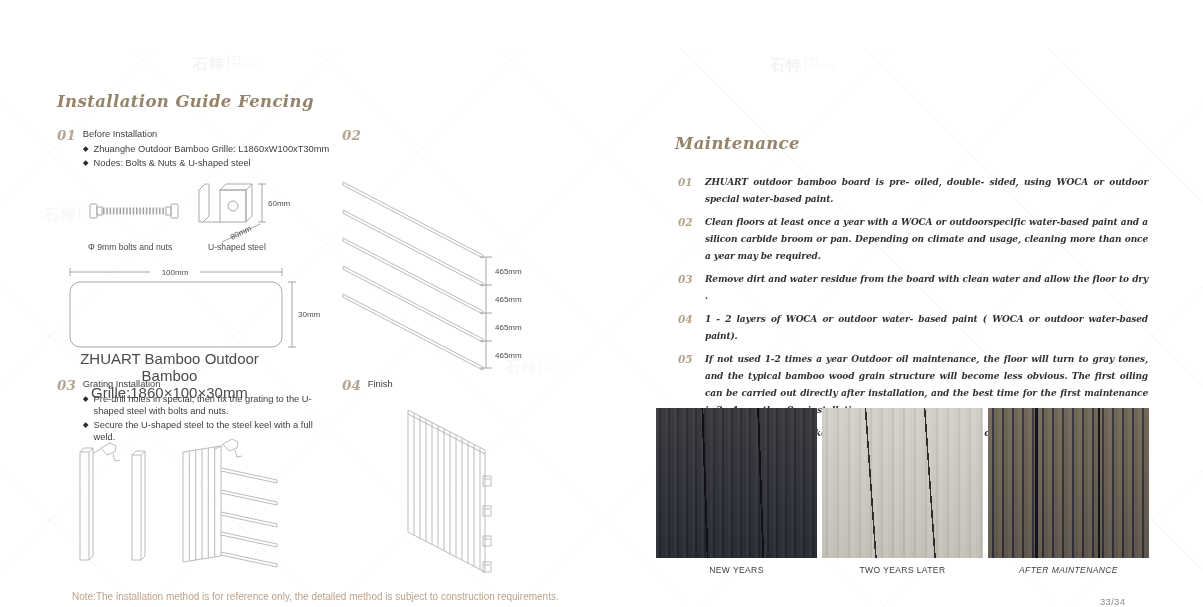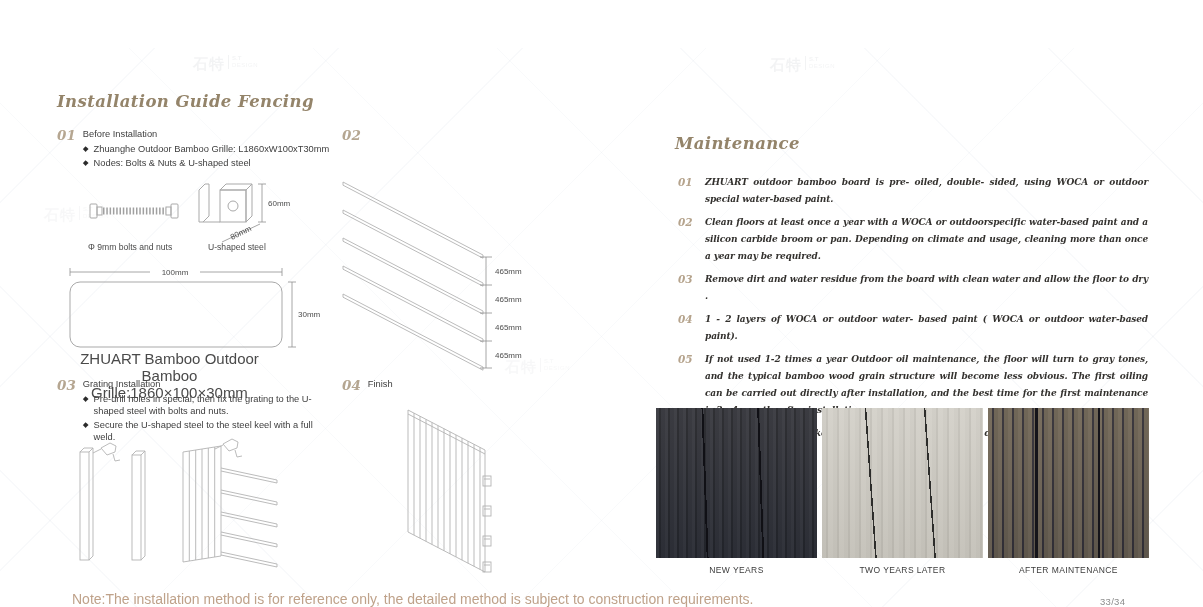--- a/index.html
+++ b/index.html
@@ -37,21 +37,21 @@
   .dlabel{font-size:8.6px;color:#4a4a4a;white-space:nowrap;}
   .dcaption{font-size:15px;color:#4a4a4a;text-align:center;}
   svg{overflow:visible;}
   svg .ln{stroke:#a9a9a9;stroke-width:1;fill:none;}
   svg .ln2{stroke:#b3b3b3;stroke-width:.9;fill:none;}
   svg .dim{stroke:#8f8f8f;stroke-width:.8;fill:none;}
   svg .dimtxt{font-family:"Liberation Sans",sans-serif;font-size:8px;fill:#4d4d4d;}
   svg .thread{stroke:#a0a0a0;stroke-width:7;stroke-dasharray:1.5 1.8;fill:none;}
 
   .note{
-    font-size:14px;color:#bfa28a;white-space:nowrap;
+    font-size:10px;color:#bfa28a;white-space:nowrap;
   }
 
   
   .m-items{position:absolute;display:flex;flex-direction:column;gap:6px;}
   .m-item{display:flex;gap:9px;}
   .m-num{
     font-family:"DejaVu Serif",serif;font-style:italic;font-weight:700;
     font-size:10.5px;color:#b5a38c;flex:0 0 18px;line-height:17px;
   }
   .m-text{
@@ -332,17 +332,17 @@
       <span class="m-num">06</span>
       <span class="m-text">It is recommended to keep the floor as free of dust and dirt as possible (frequently clean with a broom).</span>
     </div>
   </div>
 
   <div class="photo photo1" style="left:656px;"></div>
   <div class="photo photo2" style="left:822px;"></div>
   <div class="photo photo3" style="left:988px;"></div>
   <div class="photo-caption" style="left:656px;">NEW YEARS</div>
   <div class="photo-caption" style="left:822px;">TWO YEARS LATER</div>
-  <div class="photo-caption" style="left:988px;">AFTER MAINTENANCE</div>
+  <div class="photo-caption" style="left:988px;font-style:italic;">AFTER MAINTENANCE</div>
 
   <div class="abs page-num" style="left:1100px;top:548px;width:49px;">33/34</div>
 
 </div>
 
 </body></html>

